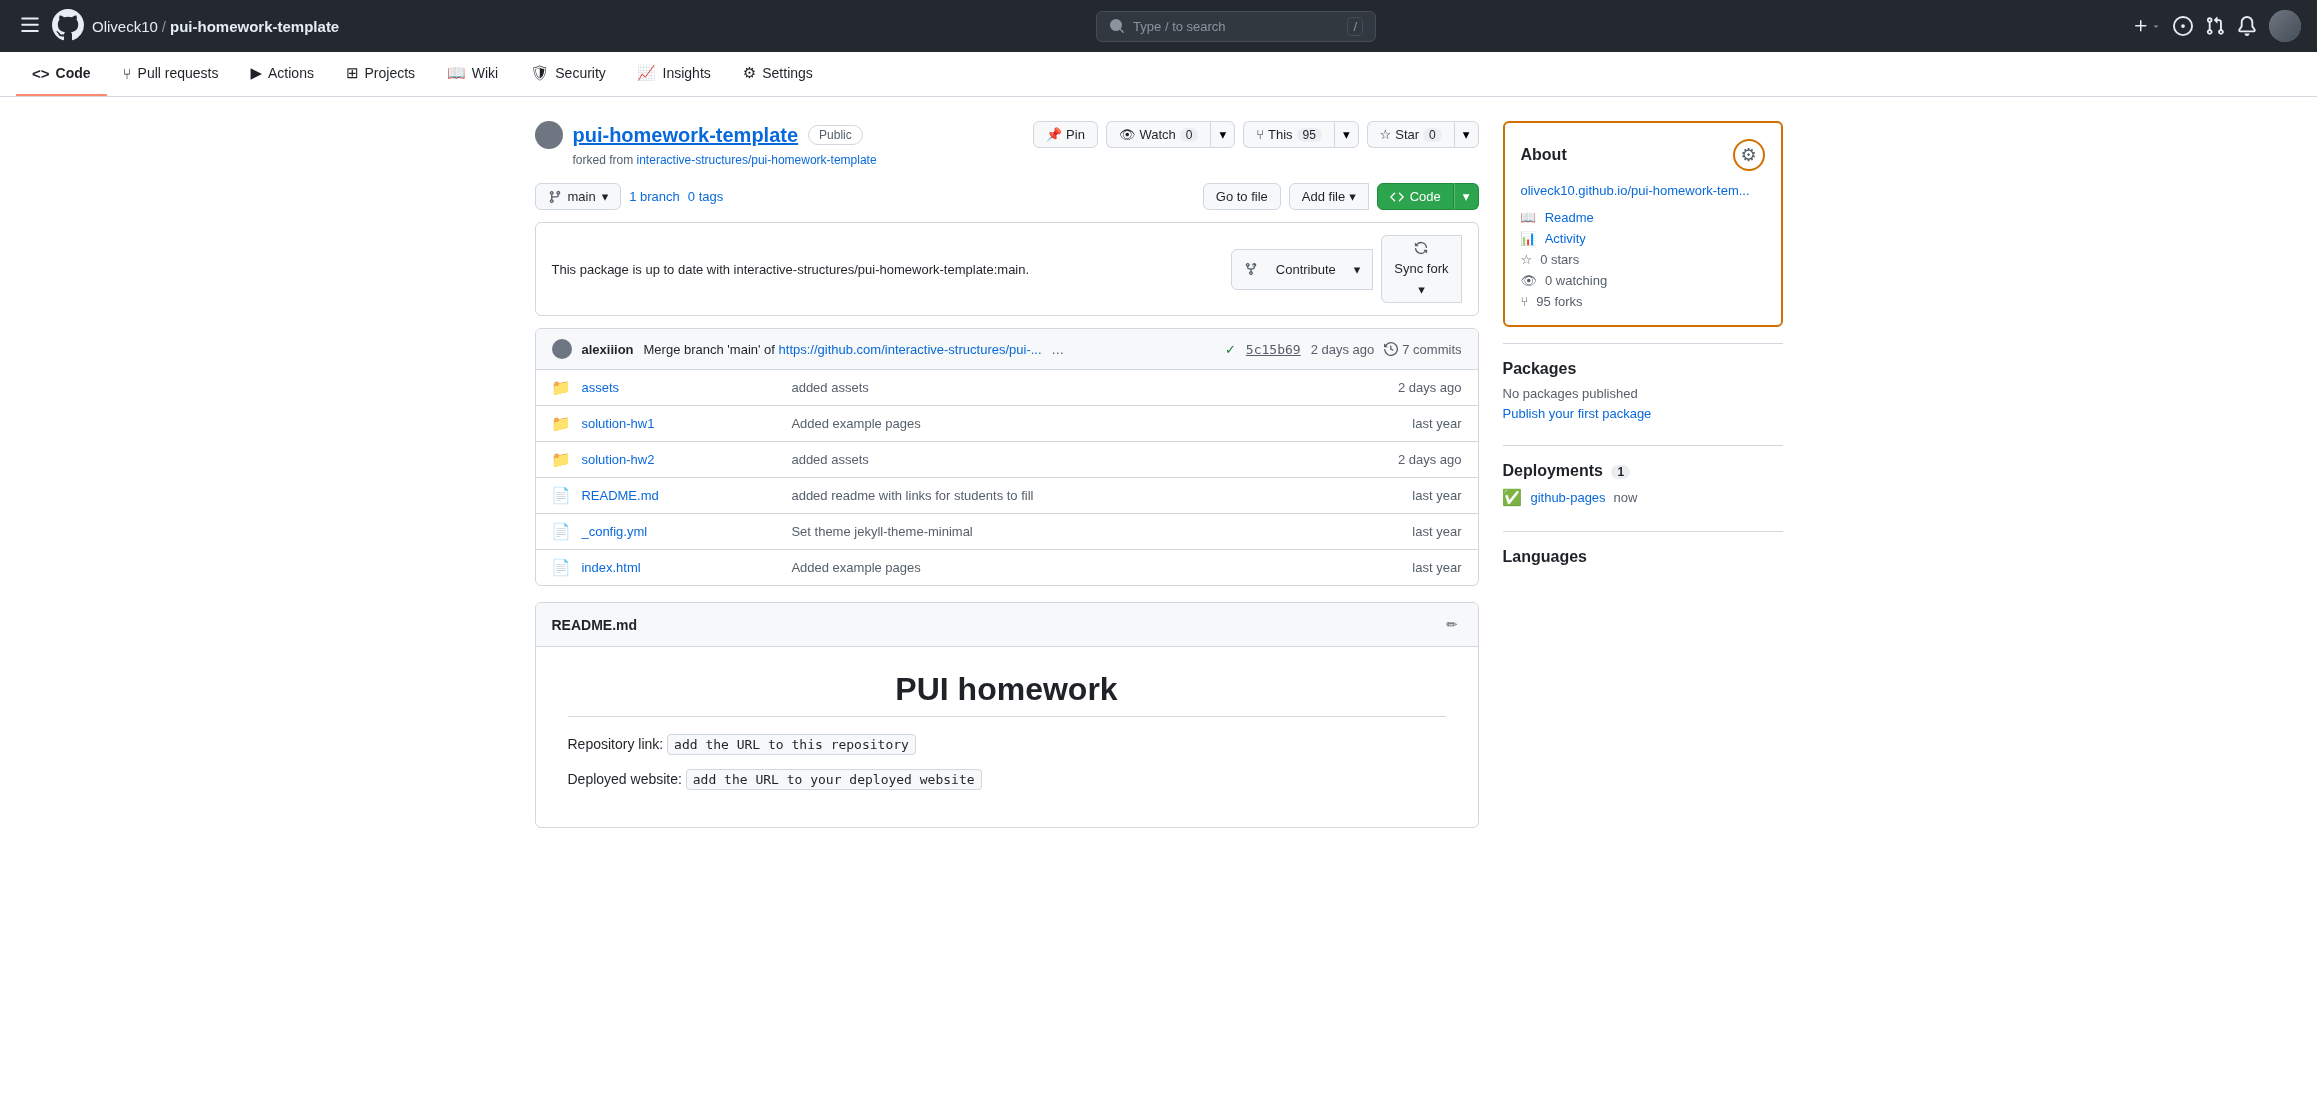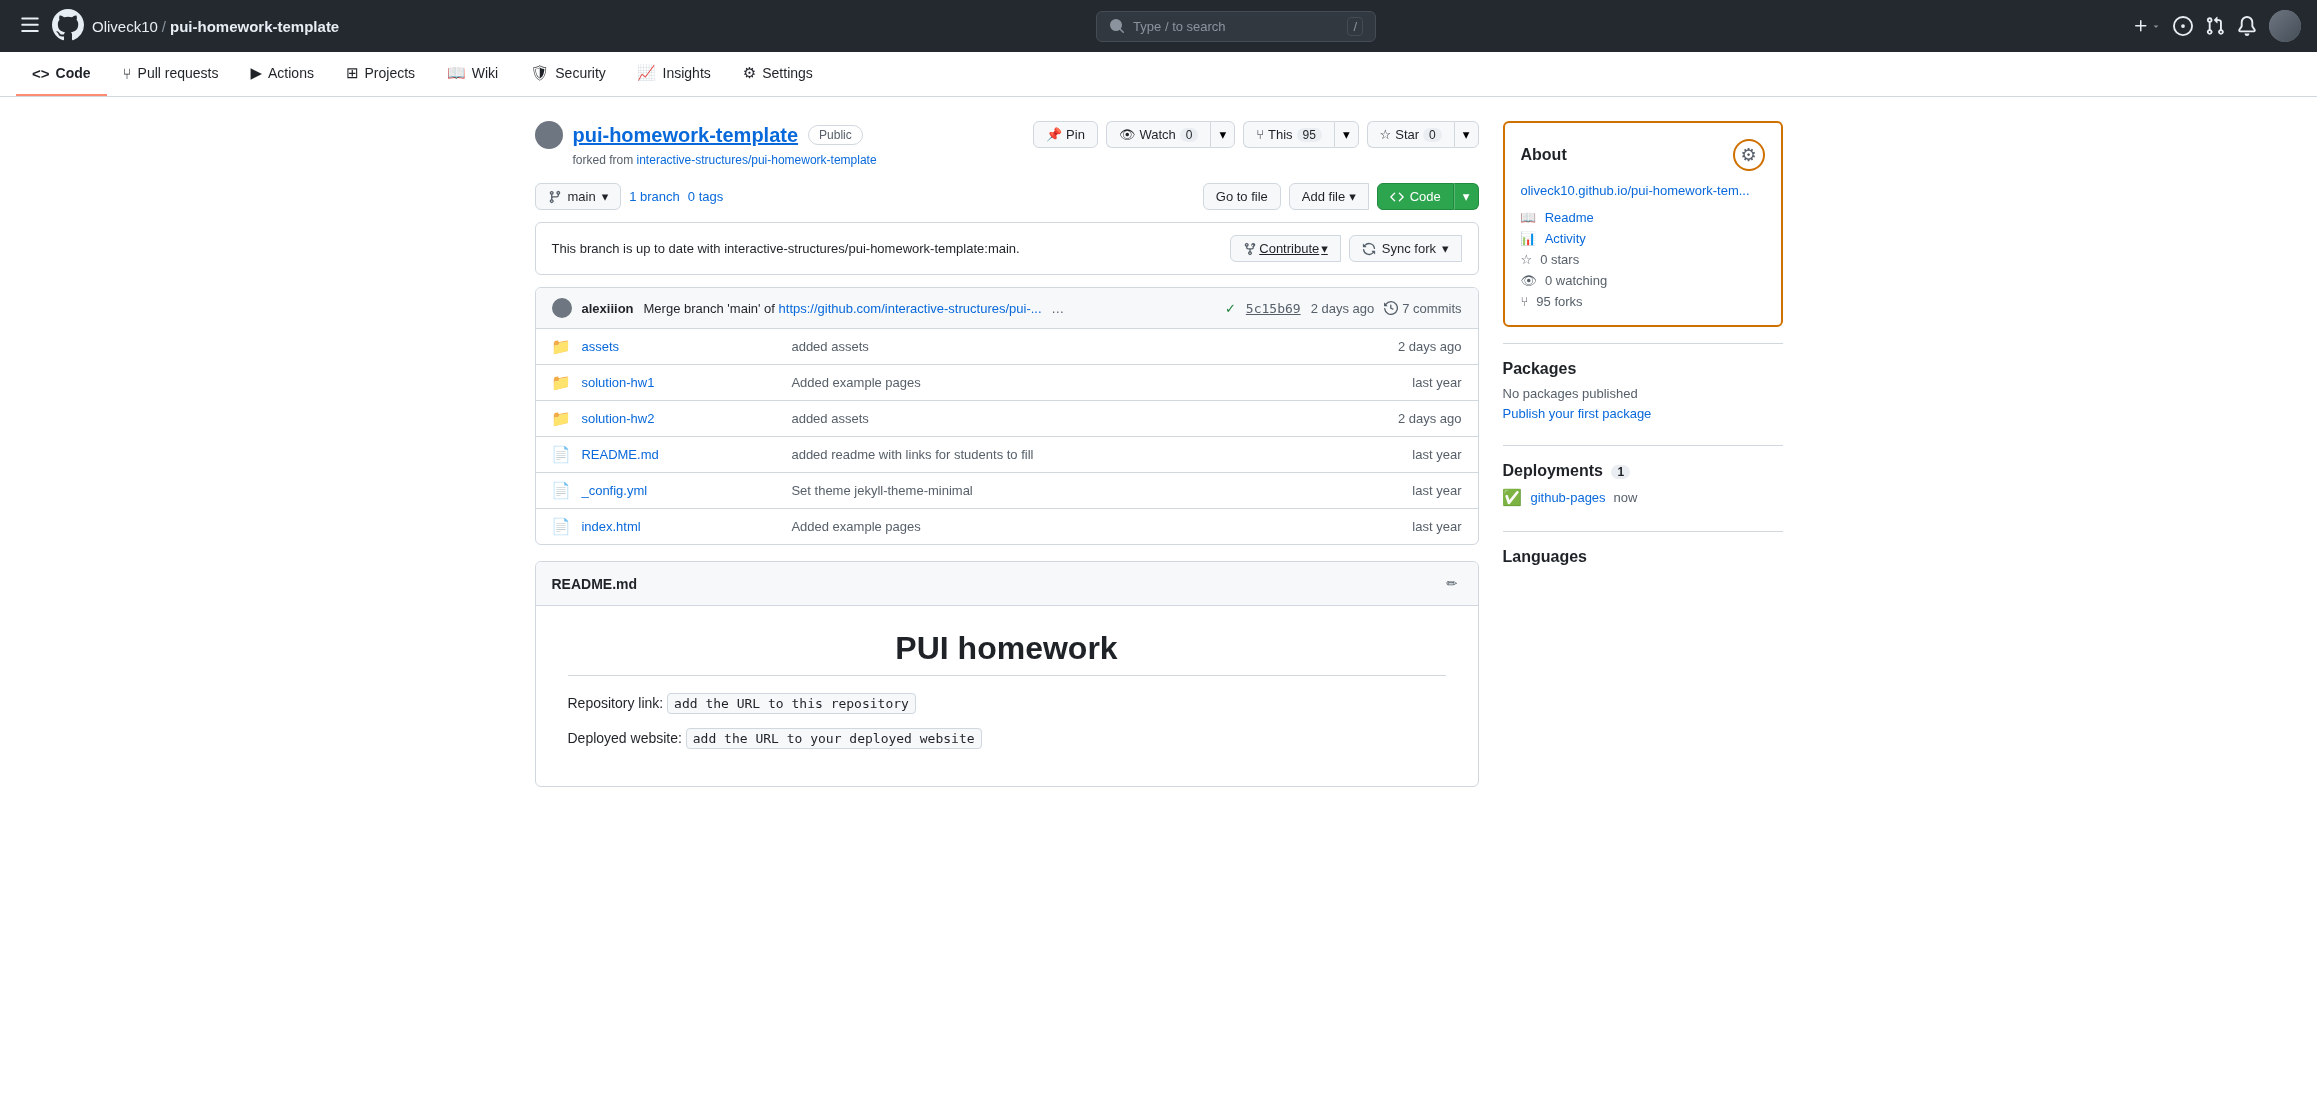--- a/index.html
+++ b/index.html
@@ -110,26 +110,26 @@
     
     .sync-bar {
       display: flex; align-items: center; justify-content: space-between;
       padding: 12px 16px; border: 1px solid #d0d7de; border-radius: 6px;
       margin-bottom: 12px; font-size: 13px; color: #1f2328;
     }
     .sync-right { display: flex; align-items: center; gap: 8px; }
     .sync-btn {
       display: flex; align-items: center; gap: 6px; padding: 5px 12px;
       border: 1px solid #d0d7de; border-radius: 6px 0 0 6px;
+      background: #f6f8fa; cursor: pointer; font-size: 13px; color: #1f2328; font-weight: 500; flex-direction: column;
+    }
+    .contribute-btn {
+      display: flex; align-items: center; gap: 18px; padding: 12px 12px;
+      border: 1px solid #d0d7de; border-radius: 6px 0 0 6px;
       background: #f6f8fa; cursor: pointer; font-size: 13px; color: #1f2328; font-weight: 500;
-    }
-    .contribute-btn {
-      display: flex; align-items: center; gap: 2px; padding: 5px 12px;
-      border: 1px solid #d0d7de; border-radius: 6px 0 0 6px;
-      background: #f6f8fa; cursor: pointer; font-size: 13px; color: #1f2328; font-weight: 500; text-decoration: underline;
     }
 
     
     .file-table { border: 1px solid #d0d7de; border-radius: 6px; overflow: hidden; margin-bottom: 16px; }
     .commit-row {
       display: flex; align-items: center; padding: 10px 16px; background: #f6f8fa;
       border-bottom: 1px solid #d0d7de; gap: 10px; font-size: 13px;
     }
     .commit-avatar { width: 20px; height: 20px; border-radius: 50%; background: #6e7681; flex-shrink: 0; }
     .commit-author { font-weight: 600; color: #1f2328; }
@@ -359,21 +359,21 @@
                 <path fill-rule="evenodd" d="M4.72 3.22a.75.75 0 011.06 1.06L2.06 8l3.72 3.72a.75.75 0 11-1.06 1.06L.47 8.53a.75.75 0 010-1.06l4.25-4.25zm6.56 0a.75.75 0 10-1.06 1.06L13.94 8l-3.72 3.72a.75.75 0 101.06 1.06l4.25-4.25a.75.75 0 000-1.06l-4.25-4.25z"></path>
               </svg>
             <span>Code</span>
           </button>
           <button class="code-btn-dd">▾</button>
         </div>
       </div>
     </div>
 
     <div class="sync-bar">
-      <span>This branch is up to date with interactive-structures/pui-homework-template:main.</span>
+      <span>This package is up to date with interactive-structures/pui-homework-template:main.</span>
       <div class="sync-right">
         <div class="btn-group">
           <button class="contribute-btn">
             <svg width="14" height="14" viewBox="0 0 16 16" fill="#57606a">
                 <path fill-rule="evenodd" d="M5 3.25a.75.75 0 11-1.5 0 .75.75 0 011.5 0zm0 2.122a2.25 2.25 0 10-1.5 0v.878A2.25 2.25 0 005.75 8.5h1.5v2.128a2.251 2.251 0 101.5 0V8.5h1.5a2.25 2.25 0 002.25-2.25v-.878a2.25 2.25 0 10-1.5 0v.878a.75.75 0 01-.75.75h-4.5A.75.75 0 015 6.25v-.878zm3.75 7.378a.75.75 0 11-1.5 0 .75.75 0 011.5 0zm3-8.75a.75.75 0 11-1.5 0 .75.75 0 011.5 0z"></path>
               </svg>
             <span>Contribute</span>
             <span>▾</span>
           </button>
         </div>

